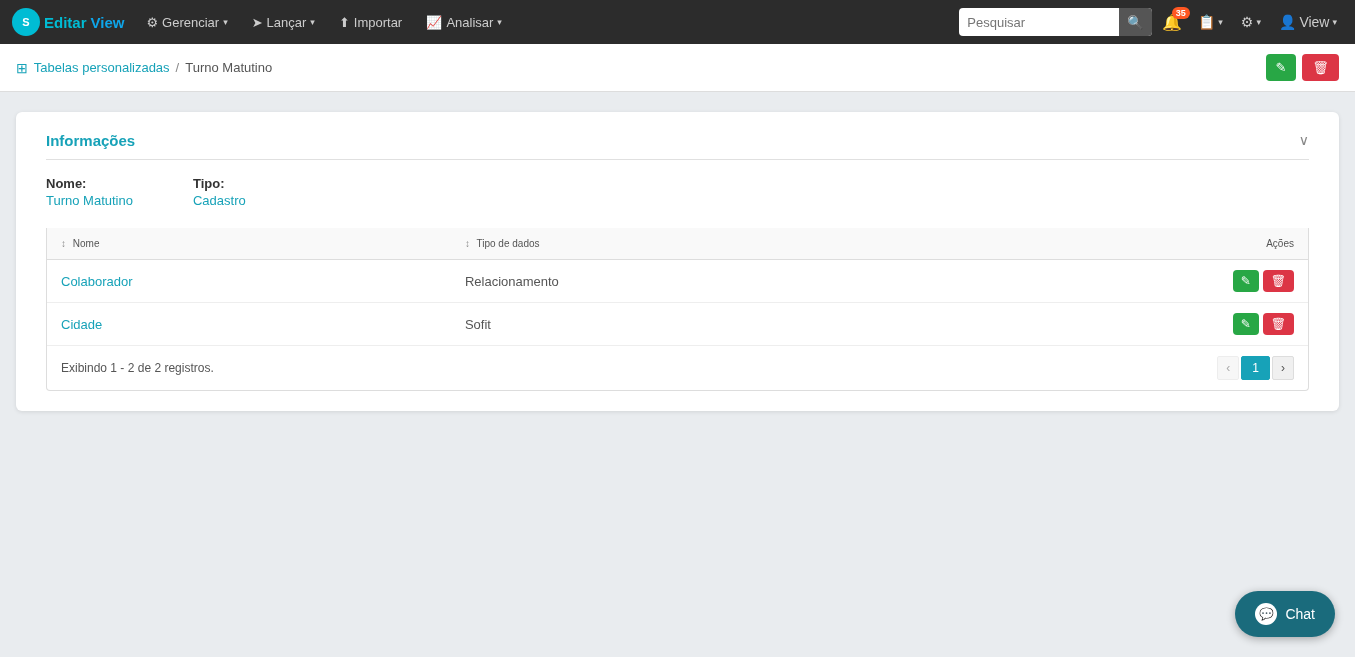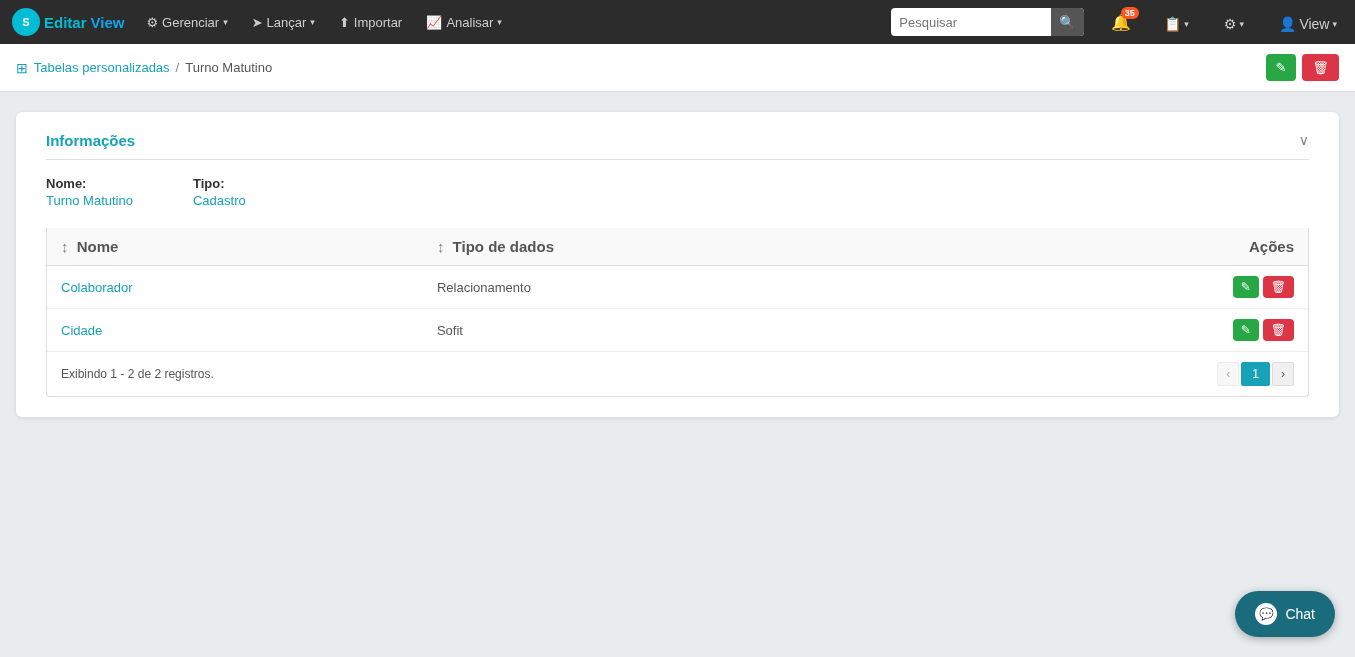--- a/index.html
+++ b/index.html
@@ -34,21 +34,21 @@
       display: flex; align-items: center; gap: 4px;
       padding: 6px 10px;
       color: #ccc;
       cursor: pointer;
       font-size: 13px;
       white-space: nowrap;
     }
     .nav-item .caret { font-size: 9px; }
     .navbar-right {
       margin-left: auto;
-      display: flex; align-items: flex-end; gap: 23px;
+      display: flex; align-items: center; gap: 6px;
     }
     .search-box {
       display: flex; align-items: center;
       background: white;
       border-radius: 4px;
       overflow: hidden;
       height: 28px;
     }
     .search-box input {
       border: none; outline: none;
@@ -163,23 +163,23 @@
       border-radius: 0 0 4px 4px;
       overflow: hidden;
     }
     table {
       width: 100%; border-collapse: collapse;
     }
     thead tr { background: #f9f9f9; border-bottom: 1px solid #ddd; }
     thead th {
       padding: 10px 14px;
       text-align: left;
-      font-size: 15px;
+      font-size: 10px;
       color: #555;
-      font-weight: bold;
+      font-weight: normal;
     }
     thead th .sort-icon { color: #888; margin-right: 4px; }
     tbody tr { border-bottom: 1px solid #eee; }
     tbody tr:last-child { border-bottom: none; }
     tbody td { padding: 10px 14px; font-size: 13px; }
     .td-link { color: #17a2b8; cursor: pointer; text-decoration: none; }
     .td-actions { text-align: right; }
     .td-type { color: #555; }
     .action-group { display: flex; gap: 4px; justify-content: flex-end; }
     .btn-row-edit {

